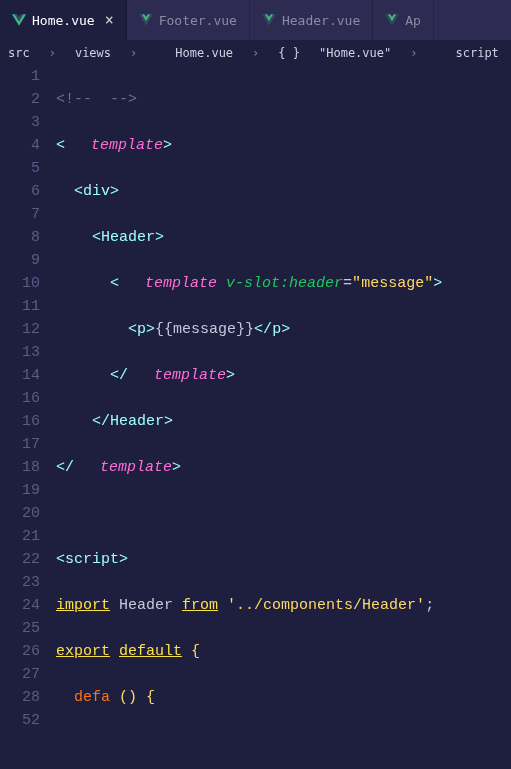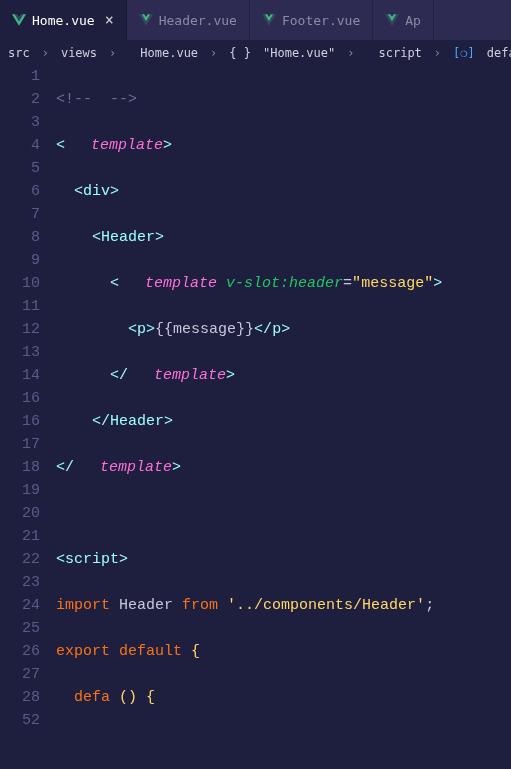--- a/index.html
+++ b/index.html
@@ -42,21 +42,21 @@
     margin-left: 4px;
     color: #ccc;
   }
   .breadcrumb {
     display: flex;
     align-items: center;
     height: 25px;
     padding: 0 8px;
     font-size: 12px;
     color: #d0d0e0;
-    gap: 12px;
+    gap: 19px;
     background: #1e1e3f;
     white-space: nowrap;
     overflow: hidden;
   }
   .breadcrumb .chev {
     color: #888;
     font-size: 12px;
   }
   .bc-icon { width: 13px; height: 11px; display: inline-block; }
   .bc-brace { color: #d0d0e0; }
@@ -82,21 +82,21 @@
     white-space: pre;
     color: #c7c7d9;
     position: relative;
     overflow: hidden;
   }
   .line { height: 23px; position: relative; }
   .tag-b { color: #9effff; }      
   .tag-n { color: #9effff; }
   .str  { color: #ffd866; }       
   .ws   { color: #6d6d9c; }       
-  .kw   { color: #f97316; }
+  .kw   { color: #fde047; text-decoration: underline; }
   .ident{ color: #c7c7d9; }
   .punc { color: #c7c7d9; }
   .punc-y { color: #ffd866; }
   .template-word { color: #ff6fd8; font-style: italic; margin-left: 26px; }
   .v-slot { color: #22c55e; font-style: italic; }
   .fn { color: #f97316; }
 </style>
 </head>
 <body>
 
@@ -107,28 +107,28 @@
         <path fill="#34495e" d="M5 0 L12 12 L19 0 L15 0 L12 5 L9 0 Z"></path>
       </svg>
     <span>Home.vue</span>
     <span class="close-x">×</span>
   </div>
   <div class="tab inactive">
     <svg class="vue-icon" viewBox="0 0 24 20">
         <path fill="#34495e" d="M0 0 L12 20 L24 0 L19 0 L12 12 L5 0 Z"></path>
         <path fill="#41b883" d="M5 0 L12 12 L19 0 L15 0 L12 5 L9 0 Z"></path>
       </svg>
-    <span>Header.vue</span>
+    <span>Footer.vue</span>
   </div>
   <div class="tab inactive">
     <svg class="vue-icon" viewBox="0 0 24 20">
         <path fill="#34495e" d="M0 0 L12 20 L24 0 L19 0 L12 12 L5 0 Z"></path>
         <path fill="#41b883" d="M5 0 L12 12 L19 0 L15 0 L12 5 L9 0 Z"></path>
       </svg>
-    <span>Footer.vue</span>
+    <span>Header.vue</span>
   </div>
   <div class="tab inactive">
     <svg class="vue-icon" viewBox="0 0 24 20">
         <path fill="#34495e" d="M0 0 L12 20 L24 0 L19 0 L12 12 L5 0 Z"></path>
         <path fill="#41b883" d="M5 0 L12 12 L19 0 L15 0 L12 5 L9 0 Z"></path>
       </svg>
     <span>Ap</span>
   </div>
 </div>
 

